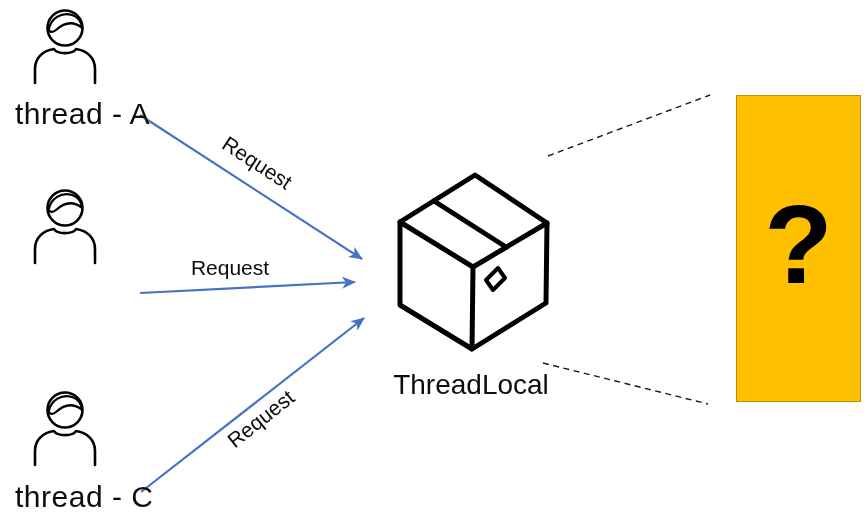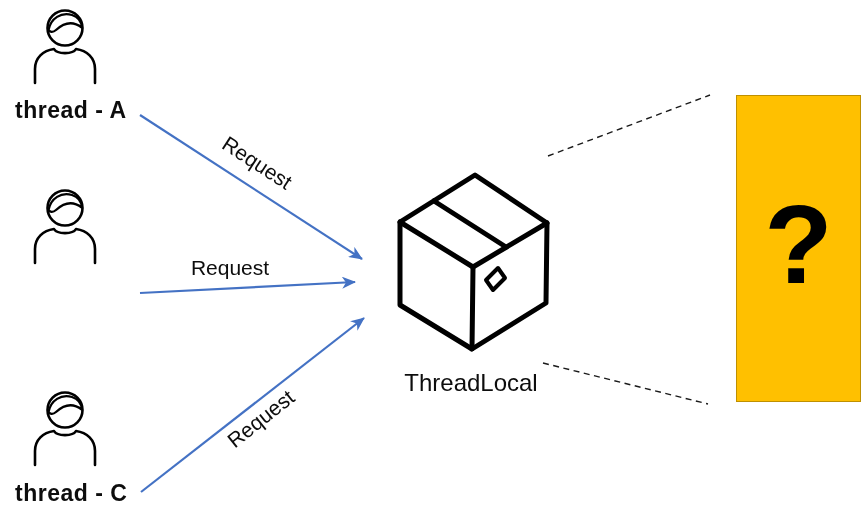--- a/index.html
+++ b/index.html
@@ -7,35 +7,34 @@
     position: relative;
     width: 867px;
     height: 523px;
     background: #ffffff;
     font-family: "Liberation Sans", sans-serif;
     color: #0d0d0d;
     overflow: hidden;
   }
   .abs { position: absolute; }
   .thread-label {
-    font-size: 23px;
+    font-size: 30px;
     color: #0d0d0d;
     white-space: nowrap;
     letter-spacing: 0.5px;
-    font-weight: bold;
   }
   .request-label {
     font-size: 21px;
     color: #0d0d0d;
     white-space: nowrap;
     text-align: center;
     width: 104px;
   }
   .box-label {
-    font-size: 24px;
+    font-size: 28px;
     color: #0d0d0d;
     width: 170px;
     text-align: center;
     white-space: nowrap;
   }
   .result-box {
     left: 736px;
     top: 95px;
     width: 125px;
     height: 307px;

